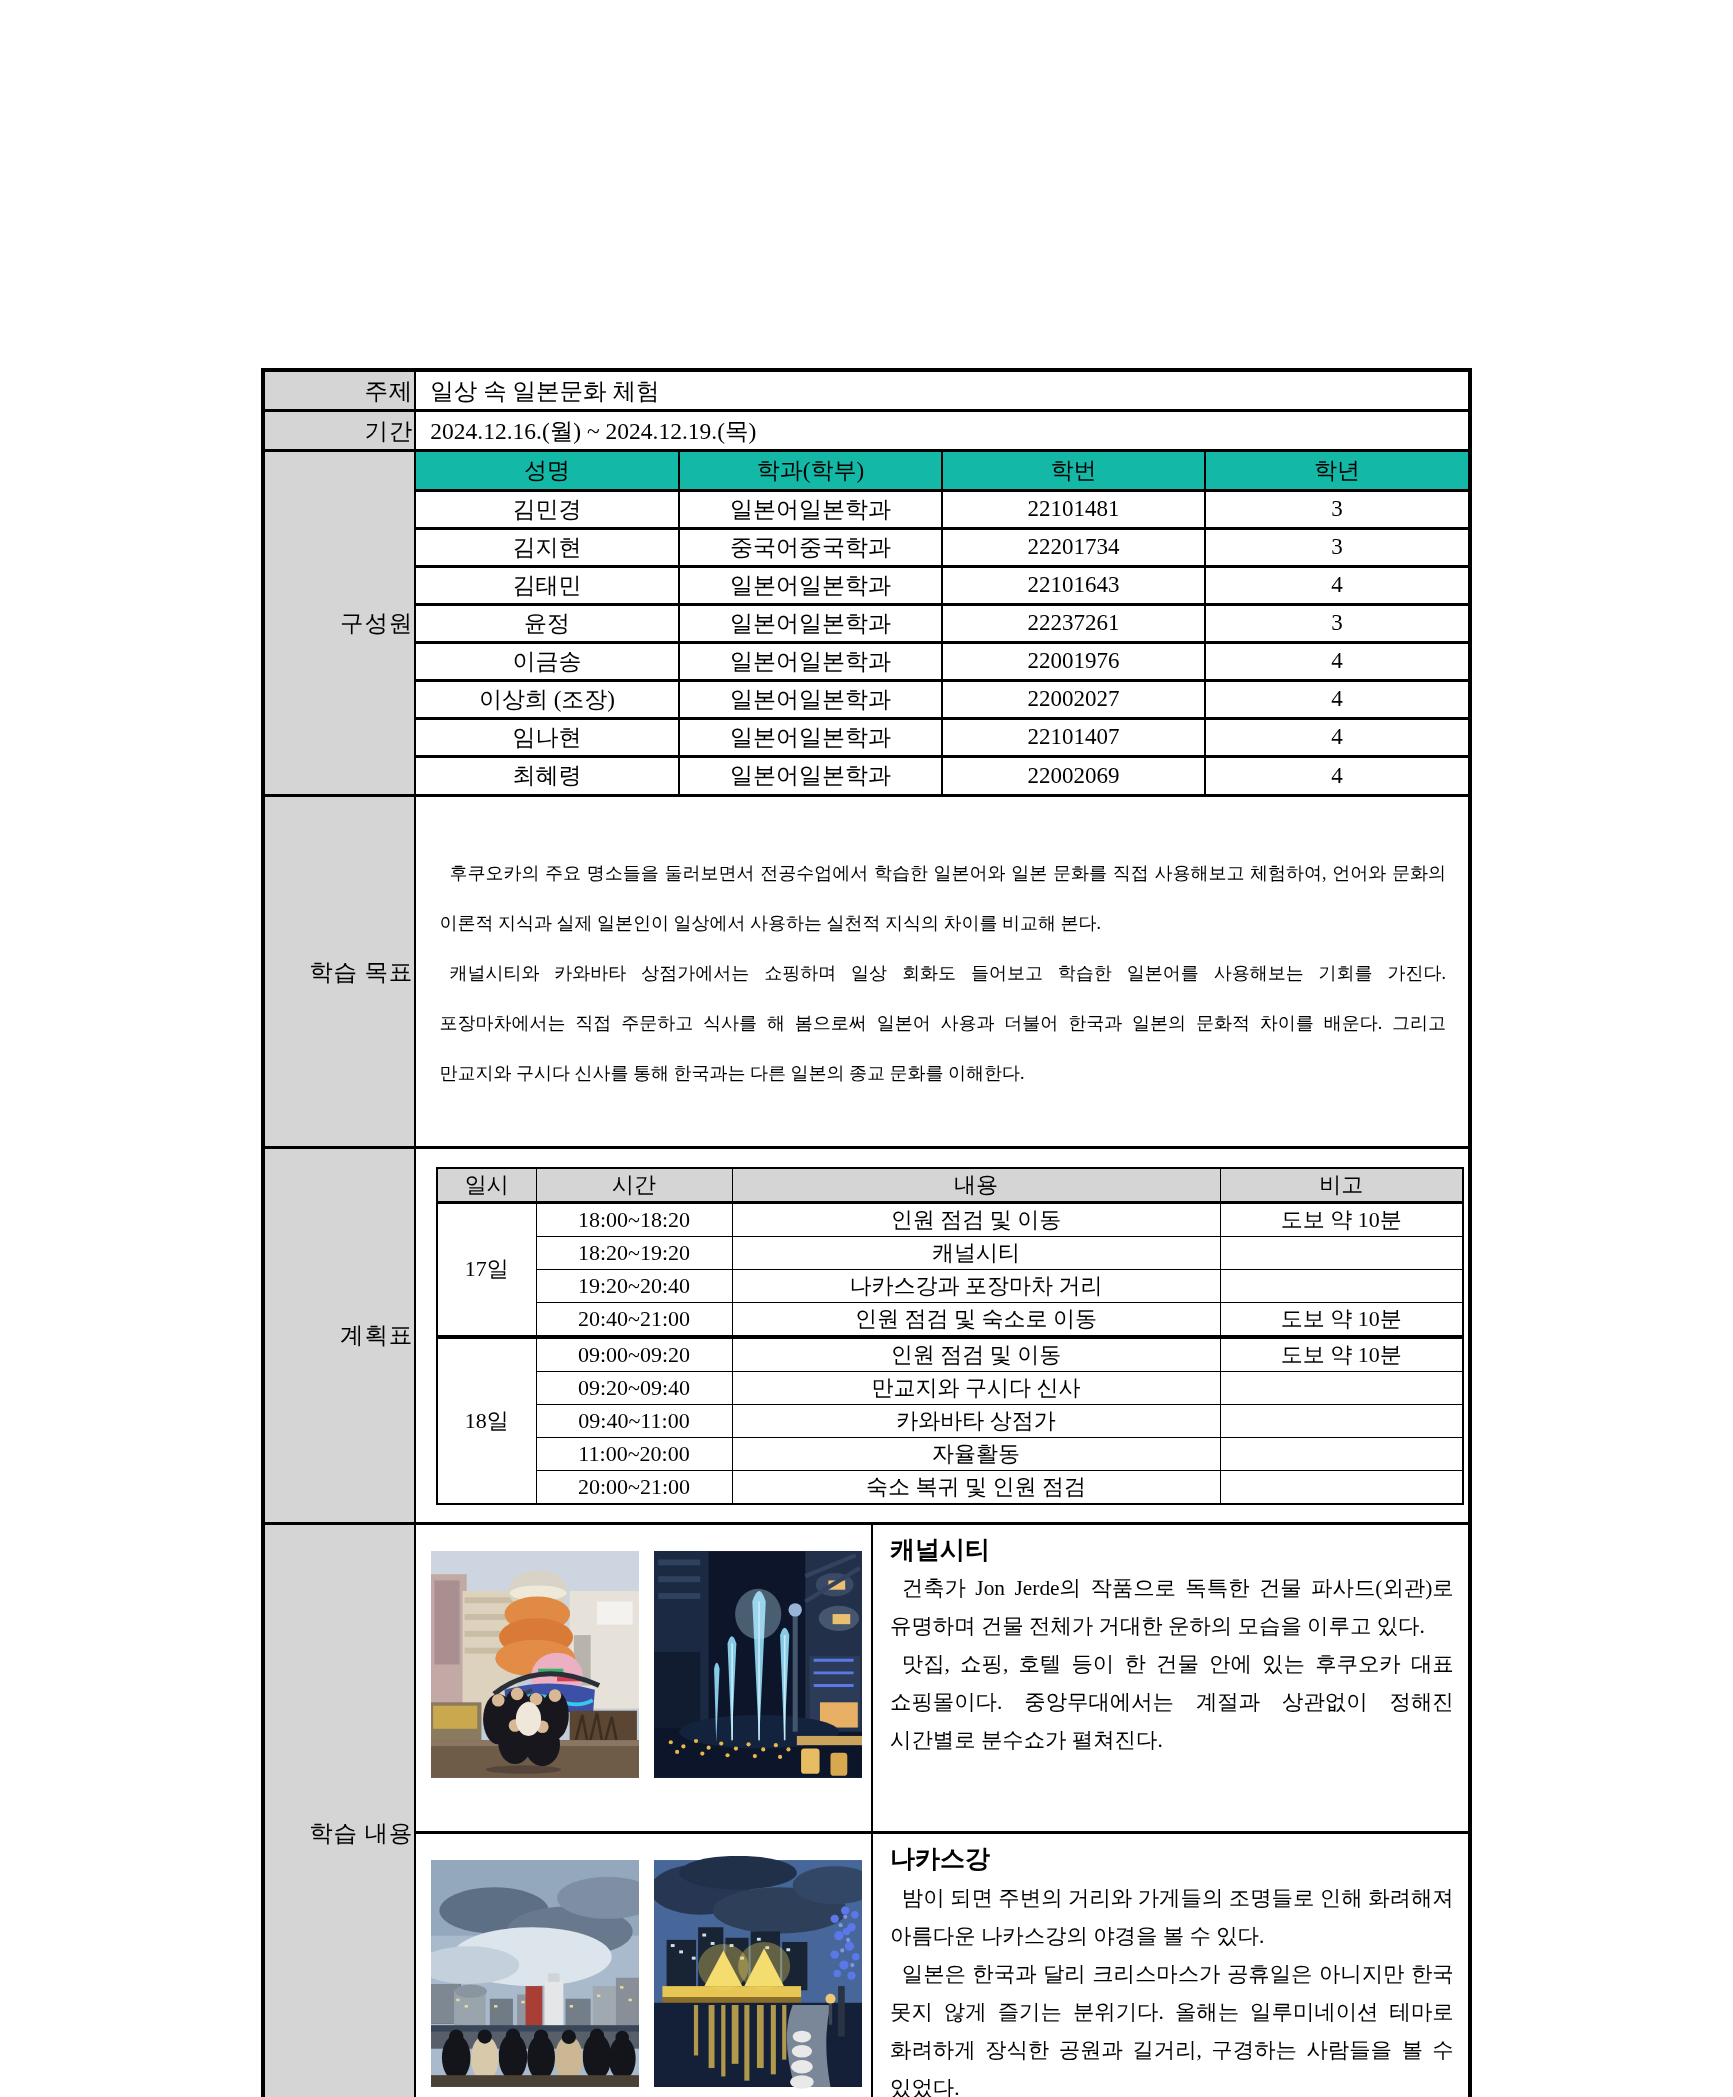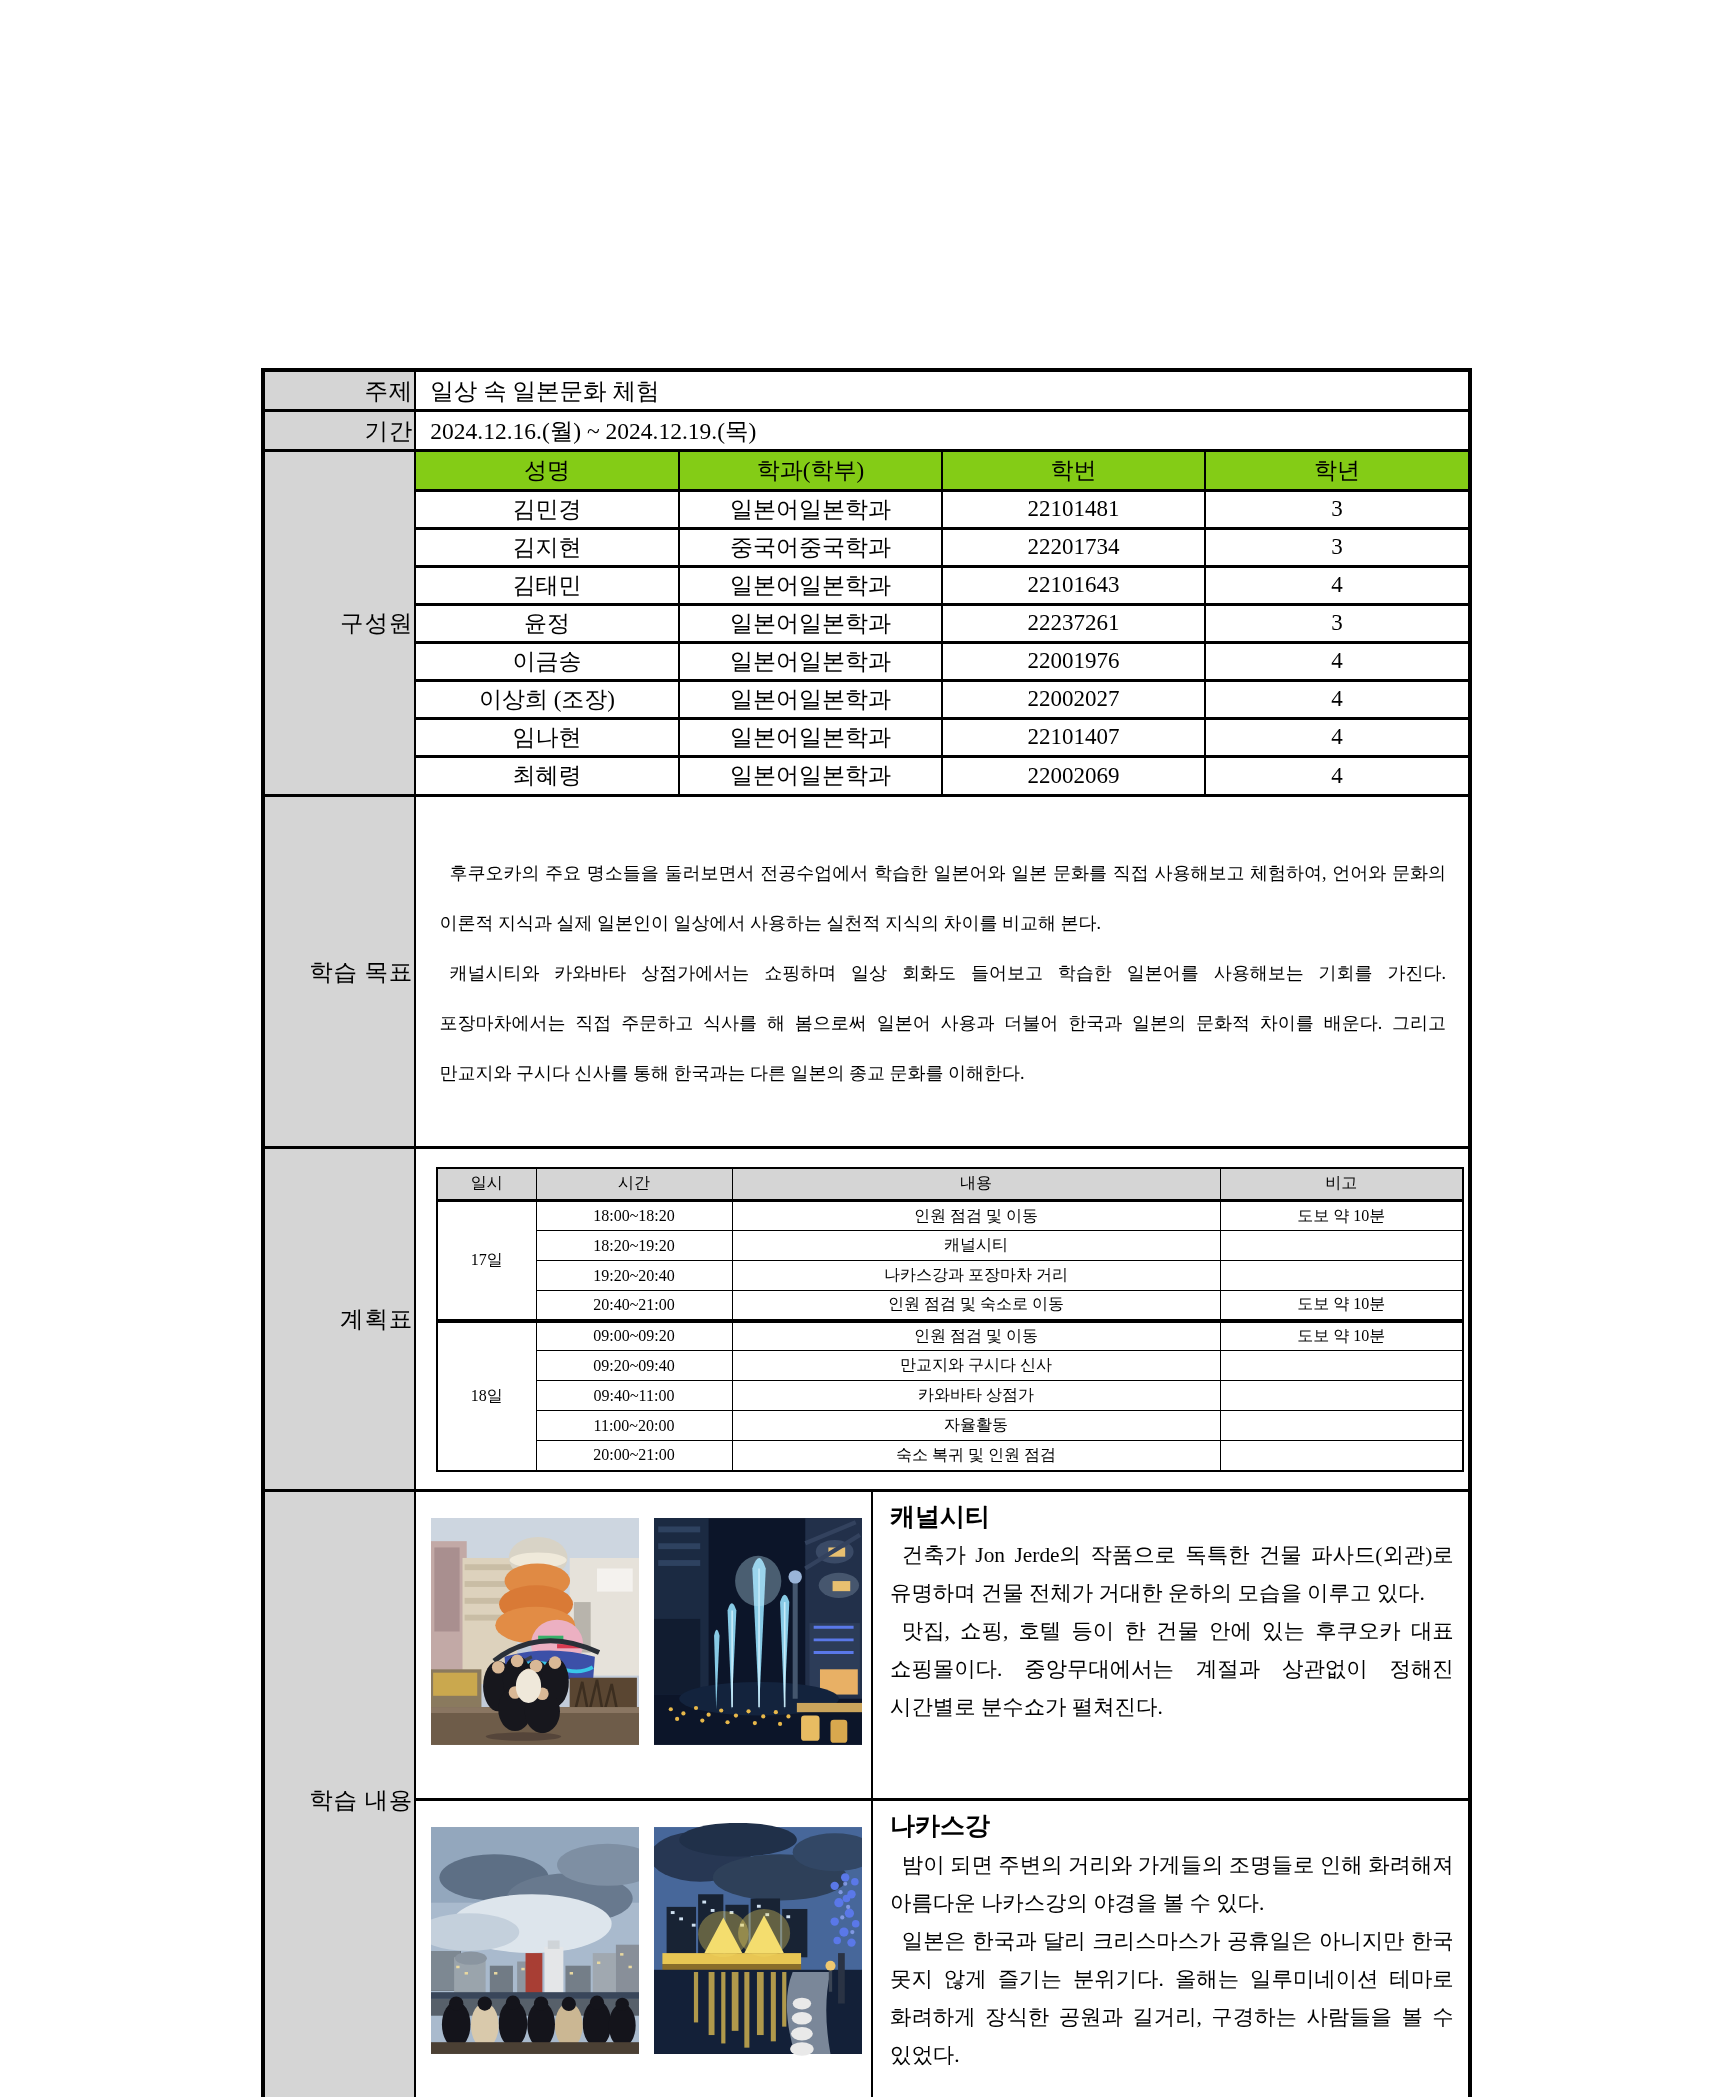--- a/index.html
+++ b/index.html
@@ -36,36 +36,36 @@
   table.members th, table.members td, table.contentT td {
     border:2.1px solid #000; border-top-width:3.4px; border-bottom-width:3.4px;
   }
   table.members tr:first-child > *, table.contentT tr:first-child > * { border-top:0; }
   table.members tr:last-child  > *, table.contentT tr:last-child  > * { border-bottom:0; }
   table.members tr > *:first-child, table.contentT tr > *:first-child { border-left:0; }
   table.members tr > *:last-child,  table.contentT tr > *:last-child  { border-right:0; }
 
   table.members tr { height:38px; }
   table.members th, table.members td { text-align:center; font-size:23px; font-weight:400; }
-  table.members tr.head th { background:#84cc16; border-bottom-width:3.8px; }
+  table.members tr.head th { background:#14b8a6; border-bottom-width:3.8px; }
 
   tr.r-goal > td { padding:7.6px 22px 4.2px 23.5px; vertical-align:top; }
   .goal-p {
     margin:0; font-size:18px; line-height:50px; text-align:justify;
     text-indent:0.55em; word-break:keep-all;
   }
 
   
   table.plan {
     margin:17.6px 11.7px 17px 20px; width:1028px;
     border-collapse:collapse; table-layout:fixed;
     border:2.9px solid #000;
   }
   table.plan th, table.plan td {
-    border:1.7px solid #000; text-align:center; font-size:16px; font-weight:400;
+    border:1.7px solid #000; text-align:center; font-size:22px; font-weight:400;
     overflow:hidden; white-space:nowrap;
   }
   table.plan tr { height:30px; }
   table.plan tr.head { height:33px; }
   table.plan tr.head th { background:#d5d5d5; border-bottom-width:3.4px; }
   table.plan tr.group-start > * { border-top-width:4.2px; }
 
   td.photos { vertical-align:top; padding:22px 5px 0 15px; }
   .photo-row { display:flex; gap:15px; }
   .photo { width:208px; height:235px; display:block; }

